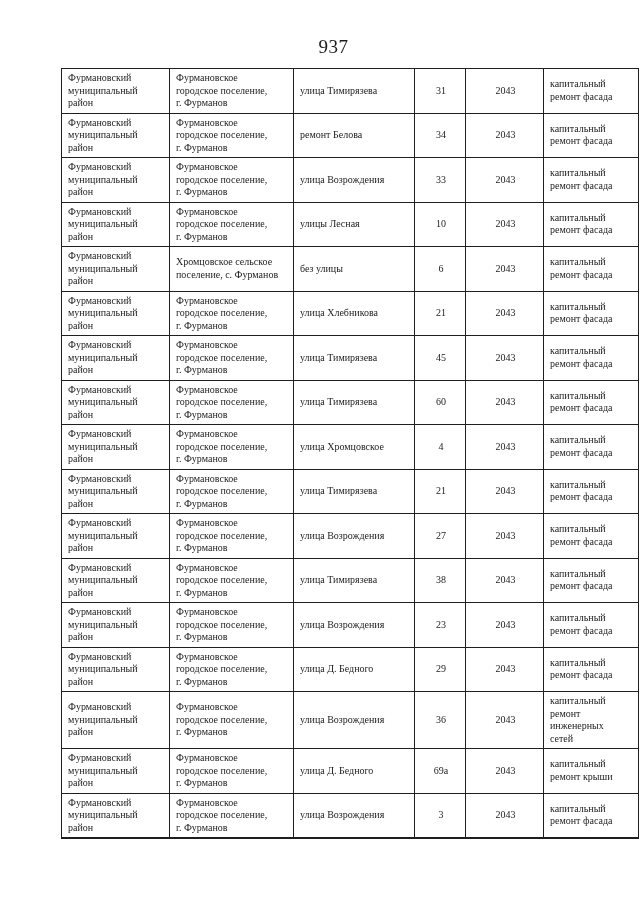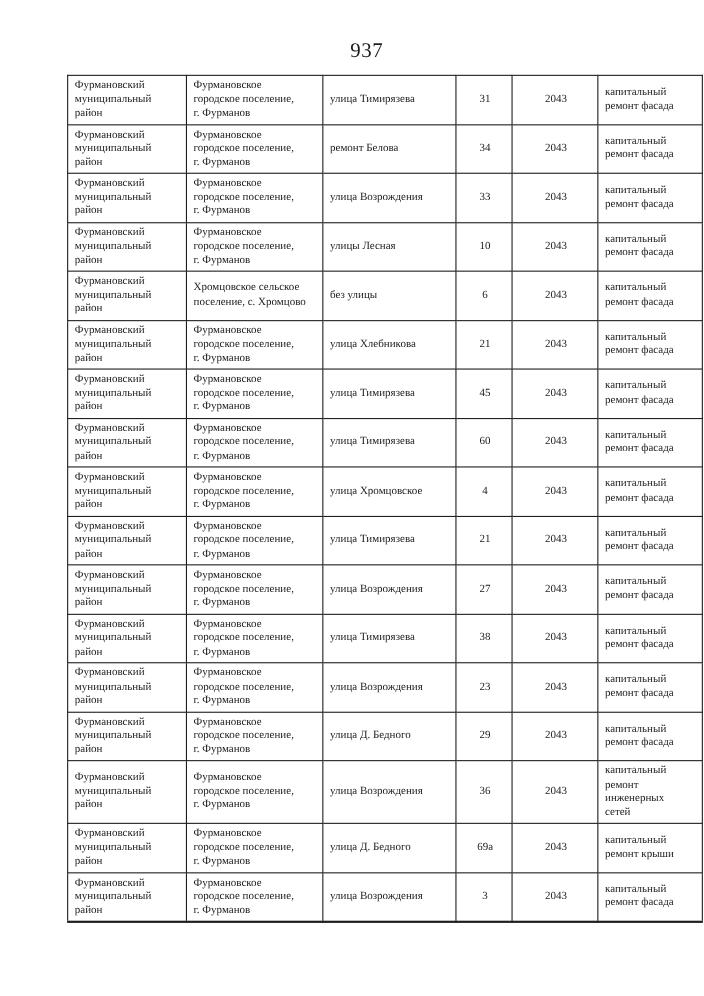--- a/index.html
+++ b/index.html
@@ -133,21 +133,21 @@
       <td class="cell-center">10</td>
       <td class="cell-center">2043</td>
       <td>капитальный
 ремонт фасада</td>
     </tr>
         <tr>
       <td>Фурмановский
 муниципальный
 район</td>
       <td>Хромцовское сельское
-поселение, с. Хромцово</td>
+поселение, с. Фурманов</td>
       <td>без улицы</td>
       <td class="cell-center">6</td>
       <td class="cell-center">2043</td>
       <td>капитальный
 ремонт фасада</td>
     </tr>
         <tr>
       <td>Фурмановский
 муниципальный
 район</td>

